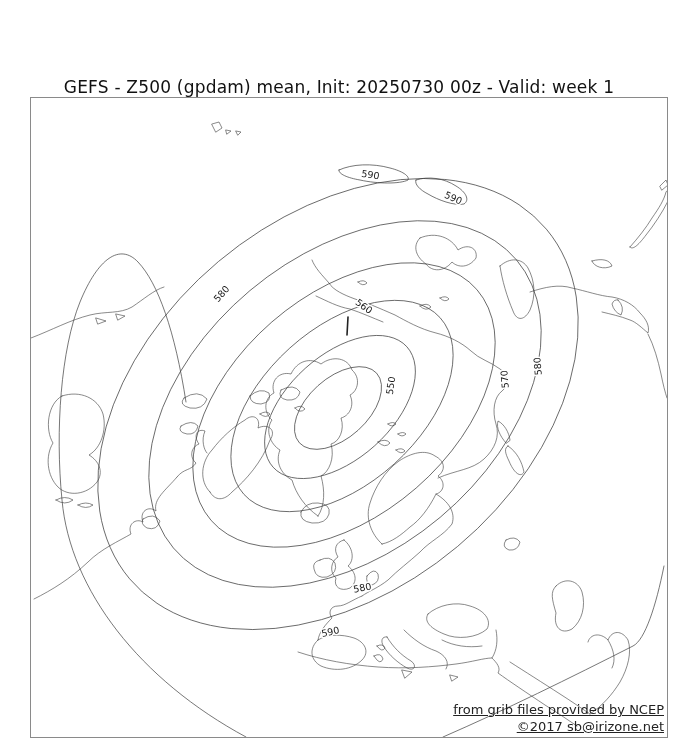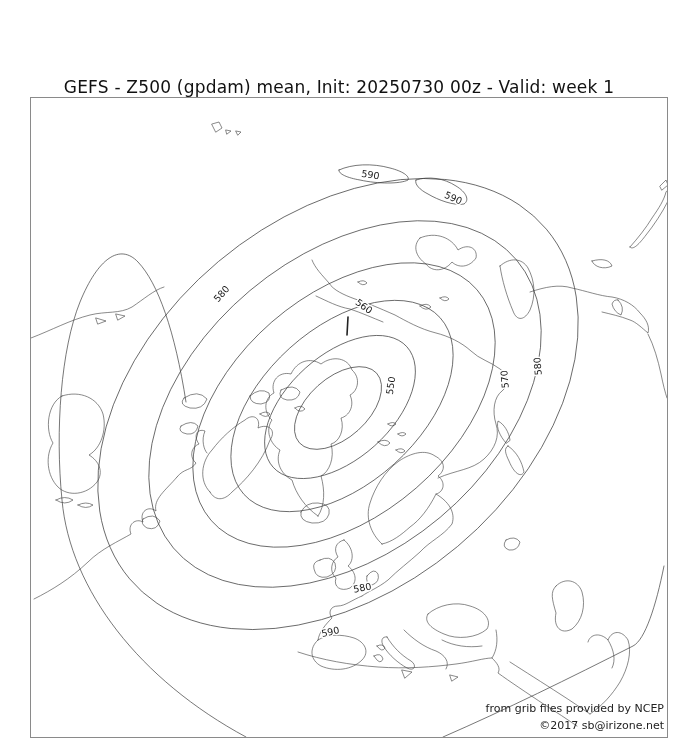--- a/index.html
+++ b/index.html
@@ -10,21 +10,21 @@
   .page-title{
     position:absolute;left:0;top:77px;width:648px;text-align:center;
     font-size:17px;color:#111;letter-spacing:0.2px;margin-left:15px;
   }
   .map-frame{
     position:absolute;left:30px;top:97px;width:638px;height:641px;
     border:1px solid #8a8a8a;box-sizing:border-box;background:#fff;
   }
   .map-svg{position:absolute;left:31px;top:98px;}
   .attribution{
-    position:absolute;right:36px;text-align:right;font-size:11px;color:#222;
+    position:absolute;right:36px;text-align:right;font-size:13px;color:#222;text-decoration:underline;
   }
   .attr-1{top:702px;}
   .attr-2{top:719px;}
 </style>
 </head>
 <body>
 
 <div class="page-title">GEFS - Z500 (gpdam) mean, Init: 20250730 00z - Valid: week 1</div>
 
 <div class="map-frame"></div>

